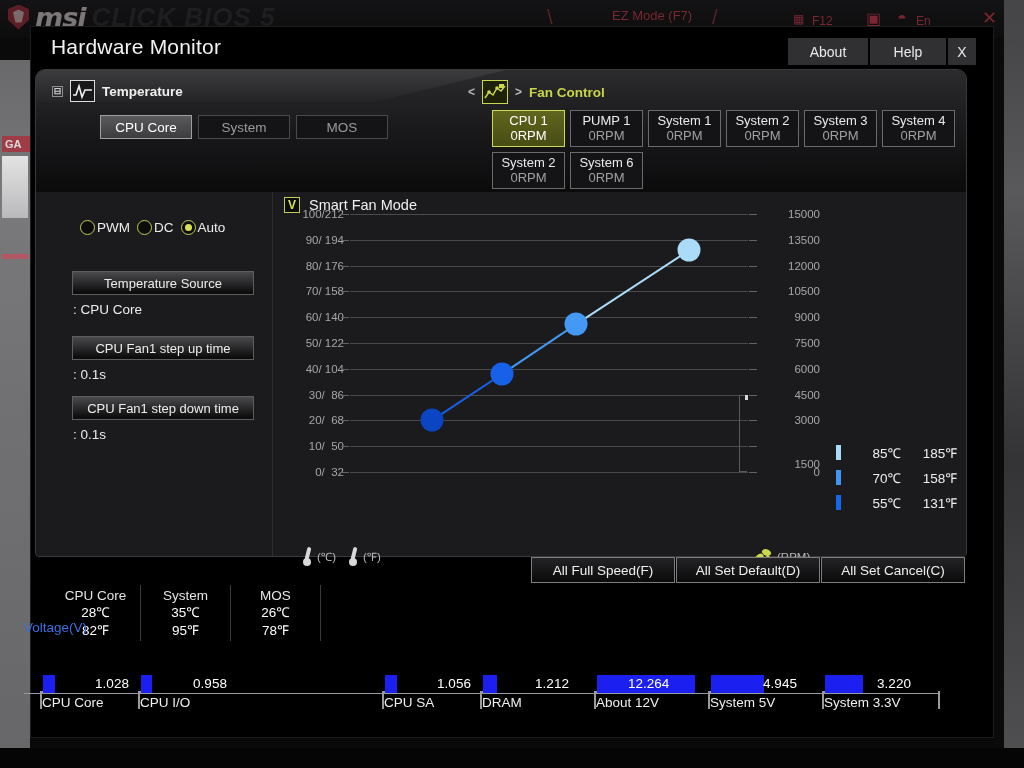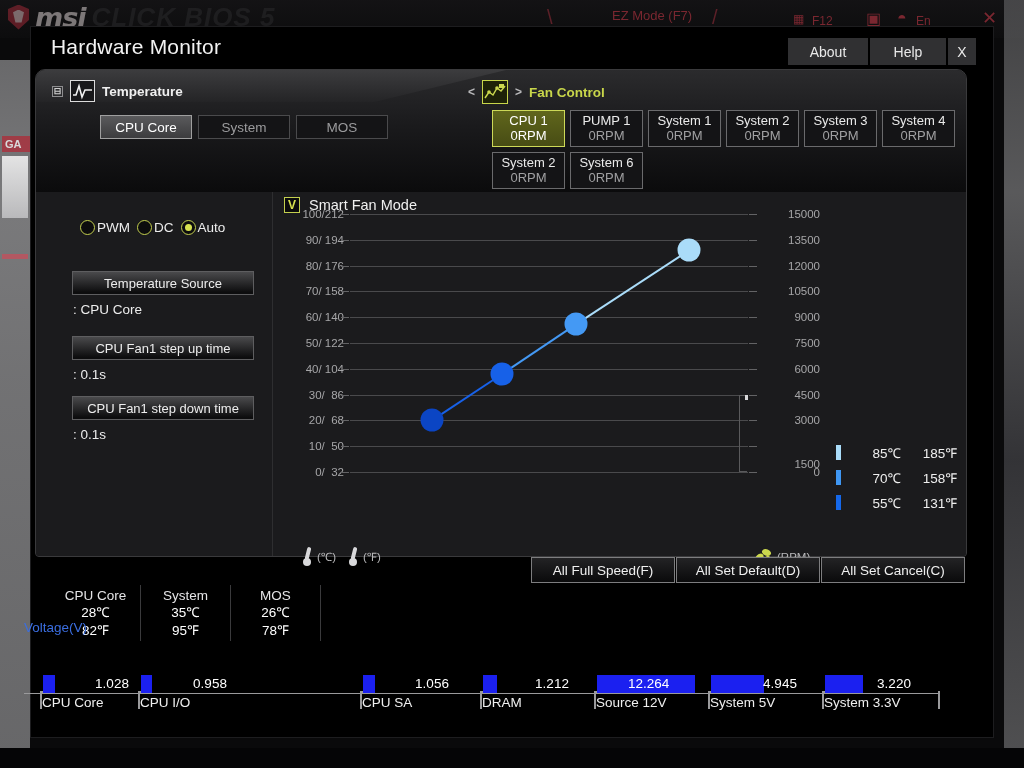--- a/index.html
+++ b/index.html
@@ -627,40 +627,40 @@
           <div class="val" style="left: 55.12px;">1.028</div>
           <div class="nm">CPU Core</div>
         </div>
         <div class="vcell" style="left: 114px; width: 114px;">
           <div class="cap"></div>
           <div class="caph"></div>
           <div class="bar" style="width: 10.6px;"></div>
           <div class="val" style="left: 55.12px;">0.958</div>
           <div class="nm">CPU I/O</div>
         </div>
-        <div class="vcell" style="left: 336px; width: 114px;">
+        <div class="vcell" style="left: 358px; width: 114px;">
           <div class="cap"></div>
           <div class="caph"></div>
           <div class="bar" style="width: 11.66px;"></div>
           <div class="val" style="left: 55.12px;">1.056</div>
           <div class="nm">CPU SA</div>
         </div>
         <div class="vcell" style="left: 456px; width: 114px;">
           <div class="cap"></div>
           <div class="caph"></div>
           <div class="bar" style="width: 13.78px;"></div>
           <div class="val" style="left: 55.12px;">1.212</div>
           <div class="nm">DRAM</div>
         </div>
         <div class="vcell" style="left: 570px; width: 114px;">
           <div class="cap"></div>
           <div class="caph"></div>
           <div class="bar" style="width: 97.52px;"></div>
           <div class="val" style="left: 34px;">12.264</div>
-          <div class="nm">Source 12V</div>
+          <div class="nm">About 12V</div>
         </div>
         <div class="vcell" style="left: 684px; width: 114px;">
           <div class="cap"></div>
           <div class="caph"></div>
           <div class="bar" style="width: 53px;"></div>
           <div class="val" style="left: 55.12px;">4.945</div>
           <div class="nm">System 5V</div>
         </div>
         <div class="vcell" style="left: 798px; width: 114px;">
           <div class="cap"></div>

